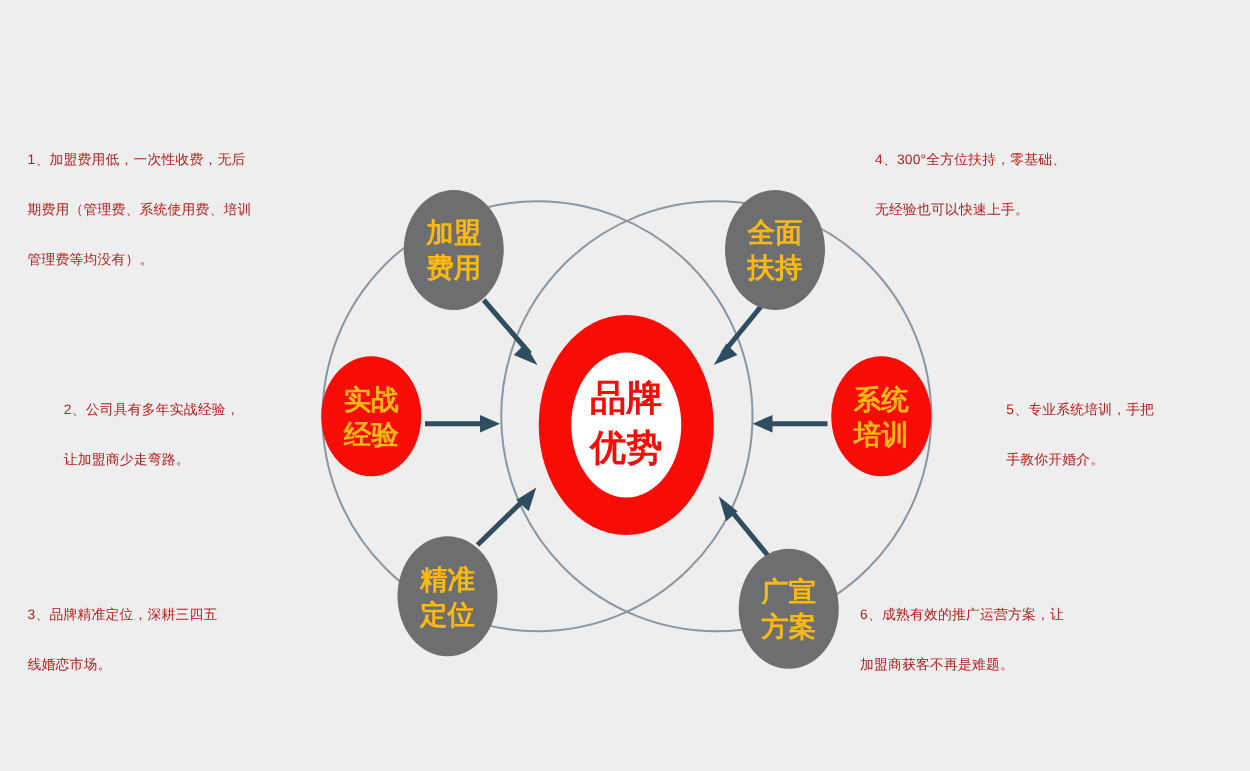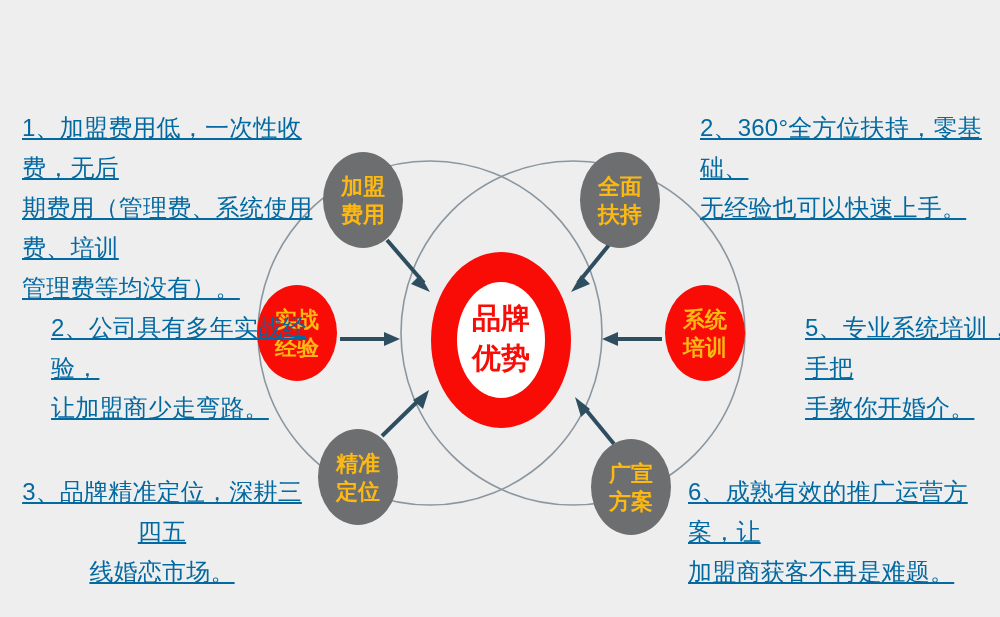--- a/index.html
+++ b/index.html
@@ -12,34 +12,33 @@
   }
   #stage {
     position: relative;
     width: 1000px;
     height: 617px;
     background: #eeeeee;
     overflow: hidden;
   }
   .side-text {
     position: absolute;
-    color: #0369a1;
-    font-size: 24px;
+    color: #b91c1c;
+    font-size: 11px;
     line-height: 40px;
     letter-spacing: 0.2px;
     white-space: pre-line;
     font-family: "Liberation Sans", "DejaVu Sans", sans-serif;
-    text-decoration: underline;
   }
   .left-text  { text-align: left; }
   .right-text { text-align: left; }
 
   #t1 { left: 22px;  top: 108px; width: 300px; }
   #t2 { left: 22px;  top: 308px; width: 260px; margin-left: 29px; }
-  #t3 { left: 22px;  top: 472px; width: 280px; text-align: center; }
+  #t3 { left: 22px;  top: 472px; width: 280px; }
   #t4 { left: 700px; top: 108px; width: 290px; }
   #t5 { left: 772px; top: 308px; width: 220px; margin-left: 33px; }
   #t6 { left: 688px; top: 472px; width: 285px; }
 
   svg#diagram {
     position: absolute;
     left: 0;
     top: 0;
     width: 1000px;
     height: 617px;
@@ -166,20 +165,20 @@
 
   </svg>
 
   <div class="side-text left-text" id="t1">1、加盟费用低，一次性收费，无后
 期费用（管理费、系统使用费、培训
 管理费等均没有）。</div>
   <div class="side-text left-text" id="t2">2、公司具有多年实战经验，
 让加盟商少走弯路。</div>
   <div class="side-text left-text" id="t3">3、品牌精准定位，深耕三四五
 线婚恋市场。</div>
-  <div class="side-text right-text" id="t4">2、360°全方位扶持，零基础、
+  <div class="side-text right-text" id="t4">4、300°全方位扶持，零基础、
 无经验也可以快速上手。</div>
   <div class="side-text right-text" id="t5">5、专业系统培训，手把
 手教你开婚介。</div>
   <div class="side-text right-text" id="t6">6、成熟有效的推广运营方案，让
 加盟商获客不再是难题。</div>
 
 </div>
 
 </body></html>

